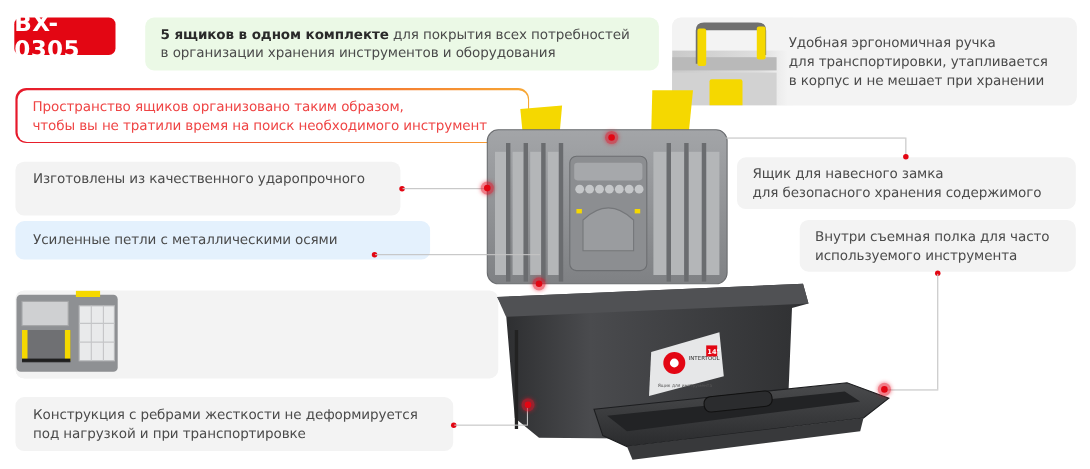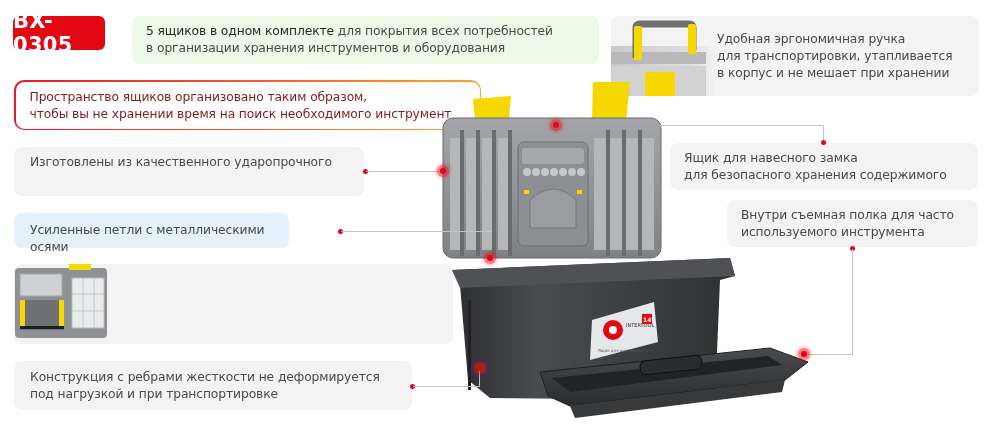--- a/index.html
+++ b/index.html
@@ -10,24 +10,24 @@
     .gray { background: #f3f3f3; }
     .green { background: #ebf9e6; }
     .blue { background: #e4f1fd; }
 
     .sku { position: absolute; left: 13px; top: 16px; width: 92px; height: 34px; background: #e30613; color: #fff;
            border-radius: 6px; font-weight: bold; font-size: 21px; display: flex; align-items: center; justify-content: center; letter-spacing: 0.3px; }
 
     .gradient-card { position: absolute; left: 14px; top: 80px; width: 467px; height: 50px; border-radius: 10px; padding: 1.5px;
                      background: linear-gradient(90deg, #e6192b 0%, #f3622f 55%, #f7a734 100%); }
     .gradient-card .inner { width: 100%; height: 100%; background: #fff; border-radius: 8.5px; padding: 7px 14px;
-                            font-size: 12.3px; line-height: 17px; color: #7f1d1d; letter-spacing: -0.1px; }
+                            font-size: 12.3px; line-height: 17px; color: #ef4444; letter-spacing: -0.1px; }
 
     .txt { display: block; }
-    .bold { font-weight: normal; color: #2a2a2a; }
+    .bold { font-weight: bold; color: #2a2a2a; }
 
     .dot { position: absolute; width: 5px; height: 5px; background: #e30613; border-radius: 50%; }
     .bigdot { position: absolute; width: 12px; height: 12px; border-radius: 50%; background: rgba(230,20,40,0.55);
               box-shadow: 0 0 4px rgba(230,20,40,0.6); }
     .bigdot::after { content: ""; position: absolute; left: 3px; top: 3px; width: 6px; height: 6px; border-radius: 50%; background: #e30613; }
     .line { position: absolute; background: #c4c4c4; }
 
     svg { display: block; }
   </style>
 </head>
@@ -63,29 +63,29 @@
   <div style="position:absolute; left:106px; top:15px;">
     <span class="txt">Удобная эргономичная ручка</span>
     <span class="txt">для транспортировки, утапливается</span>
     <span class="txt">в корпус и не мешает при хранении</span>
   </div>
 </div>
 
 <div class="gradient-card">
   <div class="inner">
     <span class="txt">Пространство ящиков организовано таким образом,</span>
-    <span class="txt">чтобы вы не хранении время на поиск необходимого инструмент</span>
+    <span class="txt">чтобы вы не тратили время на поиск необходимого инструмент</span>
   </div>
 </div>
 
 <div class="card gray" style="left:14px; top:147px; width:350px; height:49px; padding:7px 16px;">
   <span class="txt">Изготовлены из качественного ударопрочного</span>
 </div>
 
-<div class="card blue" style="left:14px; top:213px; width:275px; height:35px; padding:9px 16px;">
+<div class="card blue" style="left:14px; top:201px; width:377px; height:35px; padding:9px 16px;">
   <span class="txt">Усиленные петли с металлическими осями</span>
 </div>
 
 <div class="card gray" style="left:14px; top:264px; width:439px; height:80px; overflow:hidden;">
   <div style="position:absolute; left:0; top:0; width:94px; height:80px;">
     <svg width="94" height="80" viewBox="0 0 94 80">
       <rect x="0" y="0" width="94" height="80" fill="#f3f3f3"></rect>
       <rect x="1" y="4" width="92" height="70" rx="4" fill="#8e9093"></rect>
       <rect x="55" y="0" width="22" height="6" fill="#f5d800"></rect>
       <rect x="6" y="10" width="42" height="22" fill="#cfd0d2" stroke="#a5a6a8"></rect>

